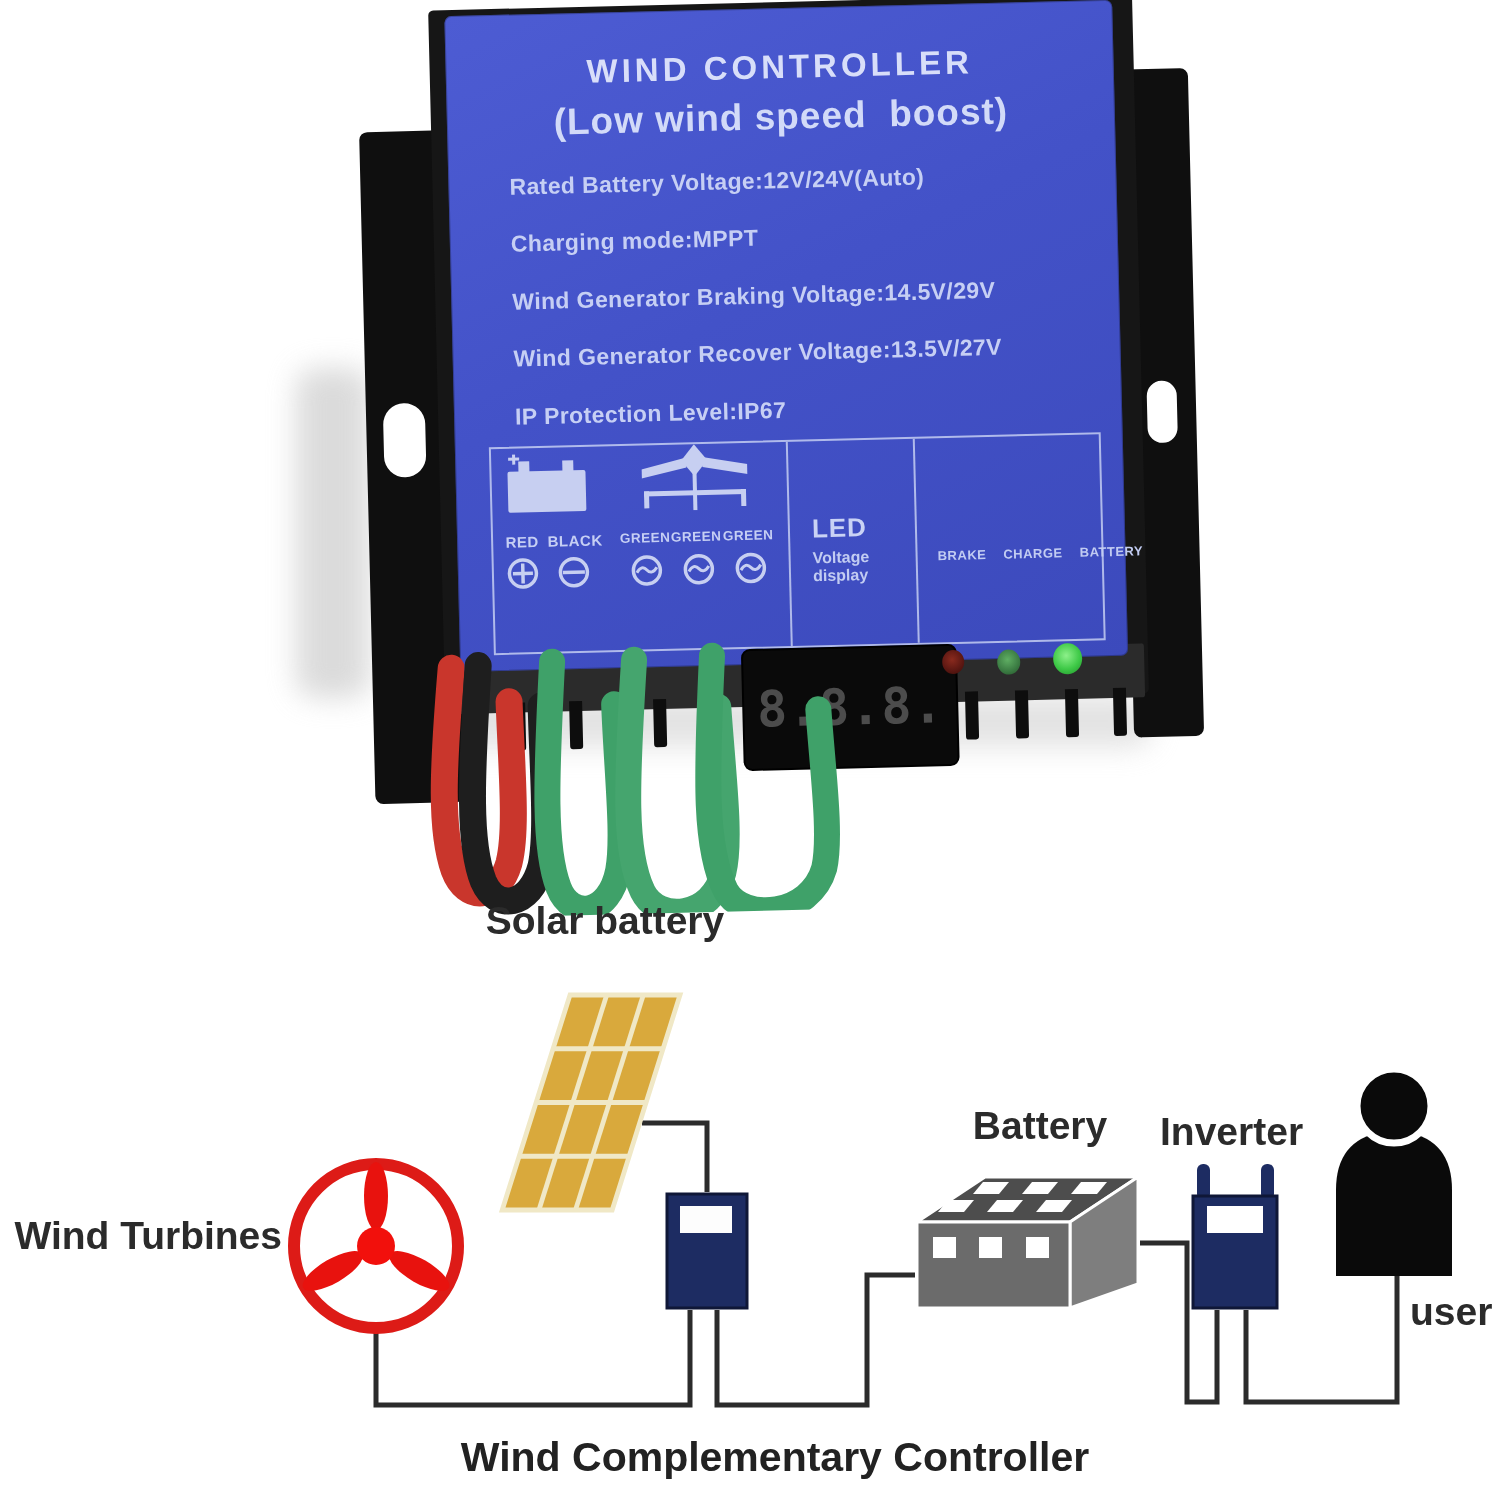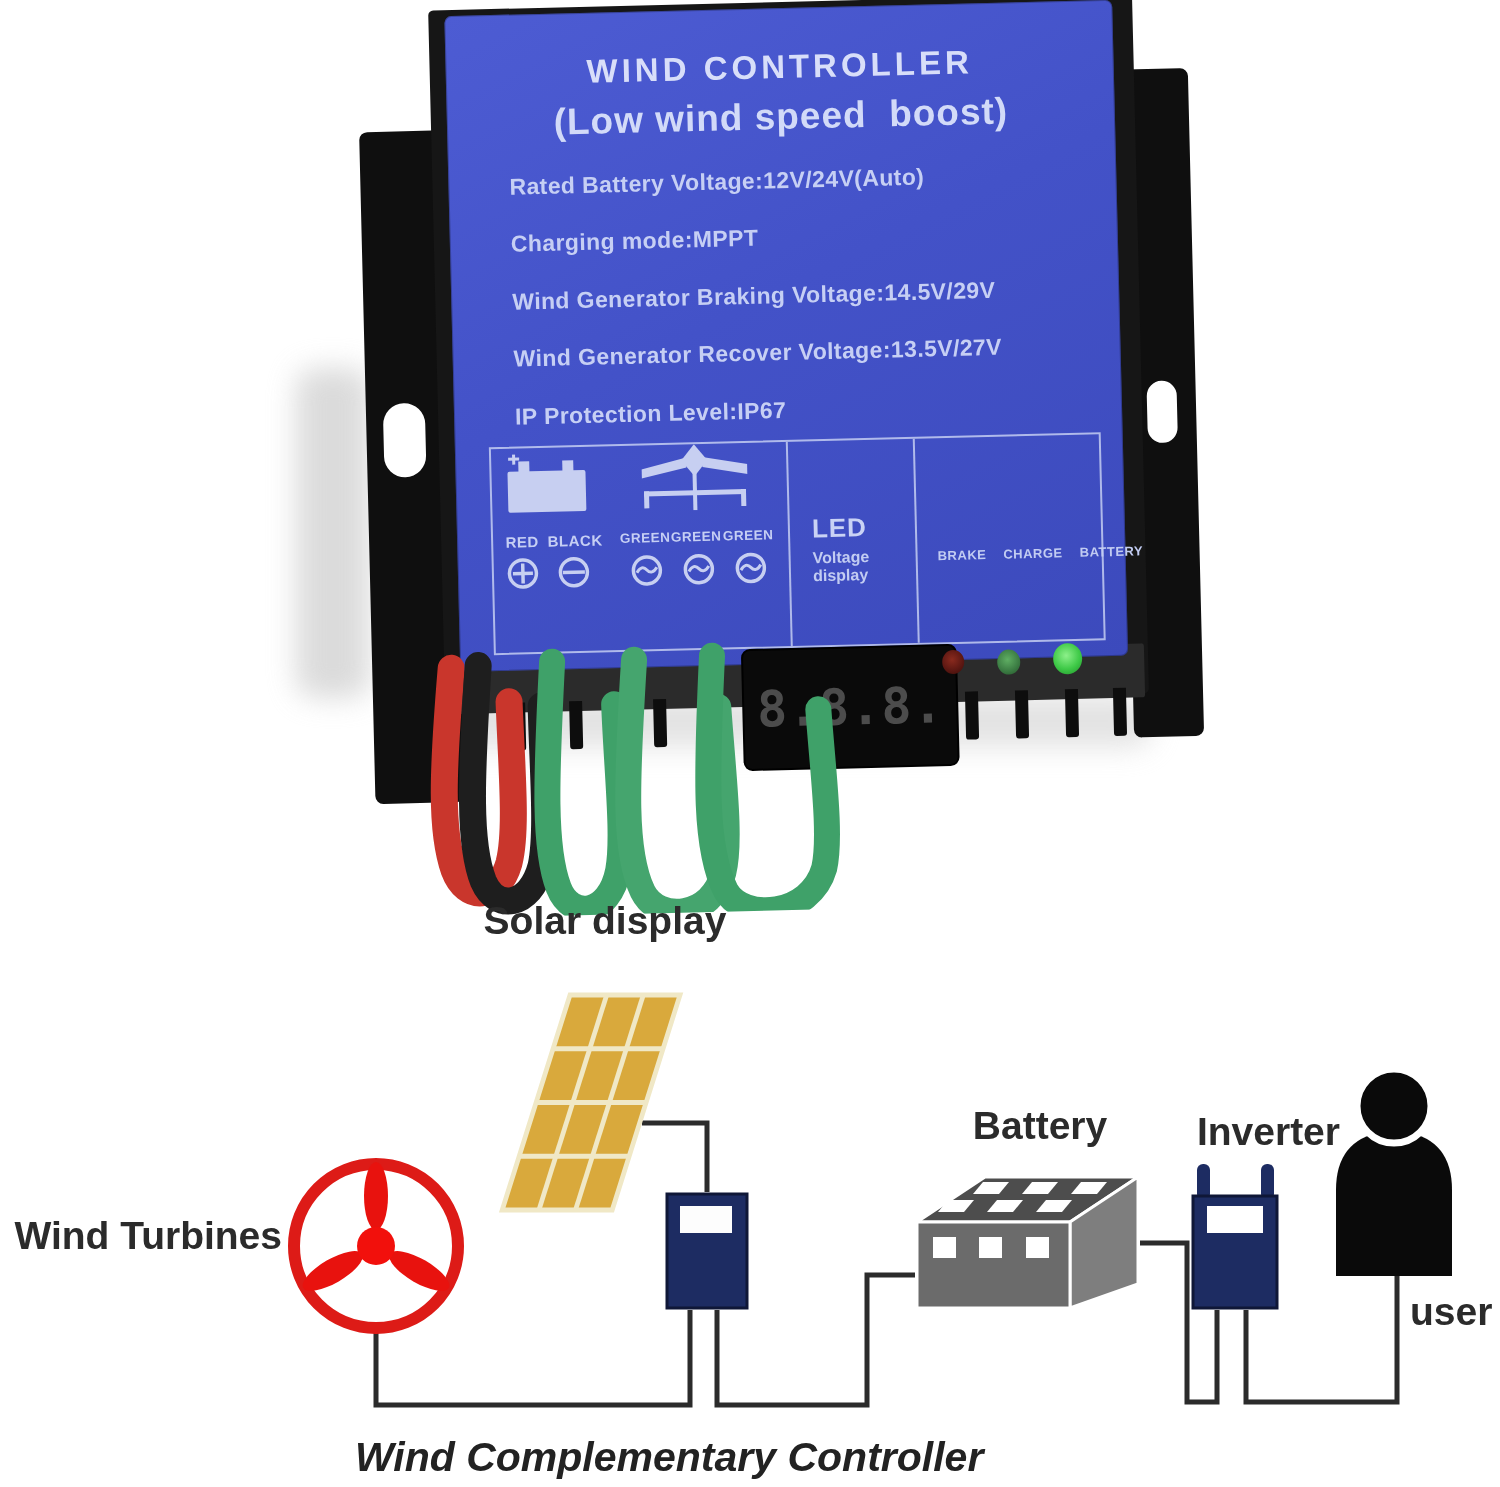--- a/index.html
+++ b/index.html
@@ -49,23 +49,23 @@
   .led-red{left:586px;top:654px;width:22px;height:24px;background:radial-gradient(circle at 45% 40%,#8a2a1e 0%,#5a1712 60%,#3a0d08 100%);}
   .led-green-dim{left:641px;top:655px;width:23px;height:25px;background:radial-gradient(circle at 45% 40%,#5fae63 0%,#3a7a42 60%,#24532b 100%);}
   .led-green-bright{left:697px;top:650px;width:29px;height:31px;background:radial-gradient(circle at 45% 40%,#8df08a 0%,#3ec947 55%,#1f8f2a 100%);}
   .wires{position:absolute;left:0;top:0;z-index:5;}
   
   .diagram-svg{position:absolute;left:0;top:0;z-index:1;}
   .lbl{position:absolute;color:#2b2b2b;font-weight:bold;z-index:2;}
   .lbl-windturbines{left:2px;top:1214px;width:280px;text-align:right;font-size:39px;}
   .lbl-solar{left:455px;top:899px;width:300px;text-align:center;font-size:39px;}
   .lbl-battery{left:950px;top:1104px;width:180px;text-align:center;font-size:39px;}
-  .lbl-inverter{left:1160px;top:1110px;width:180px;text-align:right;font-size:39px;}
+  .lbl-inverter{left:1160px;top:1110px;width:180px;text-align:left;font-size:39px;}
   .lbl-user{left:1410px;top:1290px;width:110px;font-size:39px;}
-  .lbl-caption{left:355px;top:1434px;width:840px;font-size:41px;color:#222;font-style:italic;}
+  .lbl-caption{left:355px;top:1434px;width:840px;text-align:center;font-size:41px;color:#222;}
 </style>
 </head>
 <body>
 
 <div class="canvas">
 
   <div class="shadow shadow-left"></div>
   <div class="shadow shadow-bottom"></div>
 
   <div class="device">
@@ -229,19 +229,19 @@
       <rect x="1207" y="1206" width="56" height="27" fill="#ffffff"></rect>
     </g>
 
     <g>
       <path d="M 1336,1276 L 1336,1190 Q 1336,1140 1382,1132 L 1406,1132 Q 1452,1140 1452,1190 L 1452,1276 Z" fill="#0a0a0a"></path>
       <circle cx="1394" cy="1106" r="37" fill="#0a0a0a" stroke="#ffffff" stroke-width="7"></circle>
     </g>
   </svg>
 
   <div class="lbl lbl-windturbines">Wind Turbines</div>
-  <div class="lbl lbl-solar">Solar display</div>
+  <div class="lbl lbl-solar">Solar battery</div>
   <div class="lbl lbl-battery">Battery</div>
   <div class="lbl lbl-inverter">Inverter</div>
   <div class="lbl lbl-user">user</div>
   <div class="lbl lbl-caption">Wind Complementary Controller</div>
 
 </div>
 
 </body></html>

